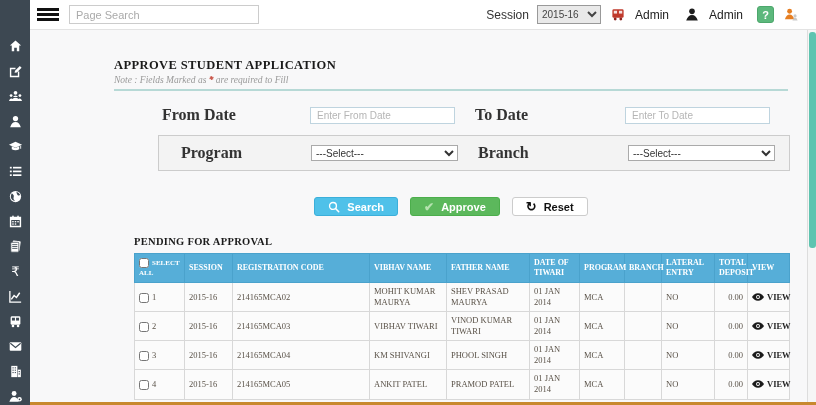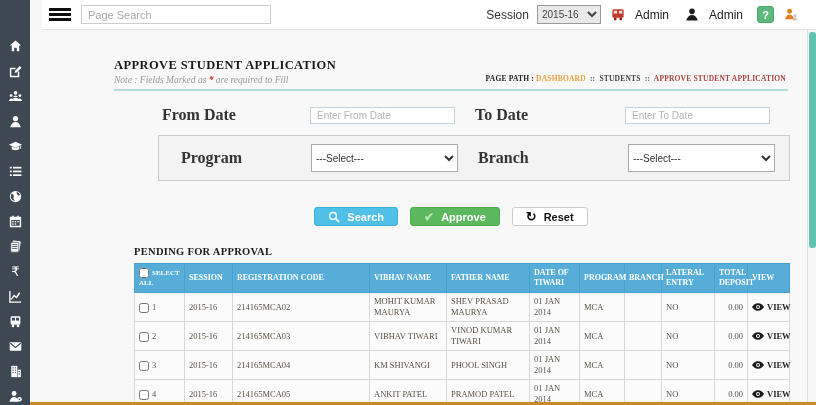--- a/index.html
+++ b/index.html
@@ -8,21 +8,21 @@
 
   
   .sidebar { position:absolute; left:0; top:0; width:30px; height:405px;
              background:#3d4852; z-index:5; display:flex; flex-direction:column;
              align-items:center; padding-top:38px; }
   .sb-icon { width:16px; height:16px; margin-bottom:9px; display:flex;
              align-items:center; justify-content:center; cursor:pointer; flex:0 0 auto; }
   .sb-icon svg { width:15px; height:15px; display:block; }
 
   
-  .topbar { position:absolute; left:42px; top:0; right:0; height:30px; background:#fff;
+  .topbar { position:absolute; left:30px; top:0; right:0; height:30px; background:#fff;
             border-bottom:1px solid #e3e3e3; display:flex; align-items:center; z-index:4; }
   .hamburger { width:22px; margin-left:7px; cursor:pointer; }
   .hamburger div { height:3px; background:#111; margin:2px 0; }
   .page-search { margin-left:10px; width:190px; height:19px; border:1px solid #ccc;
                  font-size:11px; padding:0 6px; color:#555; background:#fff; }
   .page-search::placeholder { color:#aaa; }
   .topbar-right { margin-left:auto; display:flex; align-items:center; gap:8px; padding-right:16px; }
   .session-label { font-size:12px; color:#333; }
   .session-select { width:64px; height:19px; font-size:10px; background:#e9e9e9;
                     border:1px solid #999; color:#444; }
@@ -63,21 +63,21 @@
   .lbl-from { margin-left:48px; width:148px; }
   .date-input { width:145px; height:17px; border:1px solid #bfd4df; font-size:10px;
                 padding:0 6px; color:#555; background:#fff;
                 font-family:"Liberation Sans", sans-serif; }
   .date-input::placeholder { color:#b5b5b5; }
   .lbl-to { margin-left:20px; width:150px; }
 
   .select-box { margin-left:44px; width:632px; margin-top:8px; background:#f3f3f3;
                 border:1px solid #ccc; padding:8px 0; display:flex; align-items:center; }
   .lbl-prog { margin-left:22px; width:130px; }
-  .form-select { width:147px; height:28px; font-size:10px; border:1px solid #aaa;
+  .form-select { width:147px; height:16px; font-size:10px; border:1px solid #aaa;
                  background:#fff; color:#333; }
   .lbl-branch { margin-left:20px; width:150px; }
 
   
   .btn-row { display:flex; justify-content:center; gap:12px; margin-top:26px; }
   .btn { display:flex; align-items:center; gap:7px; height:19px; padding:0 13px;
          border-radius:3px; font-size:11px; font-weight:bold; cursor:pointer;
          font-family:"Liberation Sans", sans-serif; }
   .btn-search { background:#4fc1e9; border:1px solid #3bafda; color:#fff; }
   .btn-approve { background:#5cb85c; border:1px solid #4cae4c; color:#fff; }
@@ -283,28 +283,20 @@
   <div class="scroll-thumb"></div>
 </div>
 
 <main class="main">
   <div class="content">
 
     <div class="page-head">
       <div class="page-title">APPROVE STUDENT APPLICATION</div>
       <div class="page-note">
         <span>Note : Fields Marked as </span><span class="star">*</span><span> are required to Fill</span>
-      </div>
-      <div class="breadcrumb">
-        <span>PAGE PATH :</span>
-        <span class="crumb-dash">DASHBOARD</span>
-        <span class="sep">::</span>
-        <span class="crumb-mid">STUDENTS</span>
-        <span class="sep">::</span>
-        <span class="crumb-cur">APPROVE STUDENT APPLICATION</span>
       </div>
     </div>
 
     <div class="form-row1">
       <label class="f-label lbl-from">From Date</label>
       <input class="date-input" type="text" placeholder="Enter From Date" style="">
       <label class="f-label lbl-to">To Date</label>
       <input class="date-input" type="text" placeholder="Enter To Date" style="">
     </div>
 

